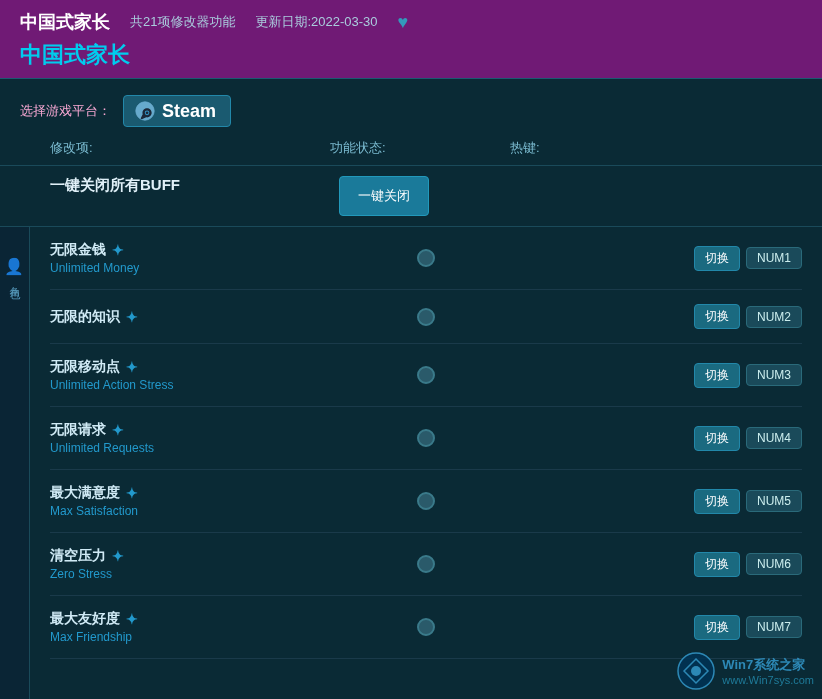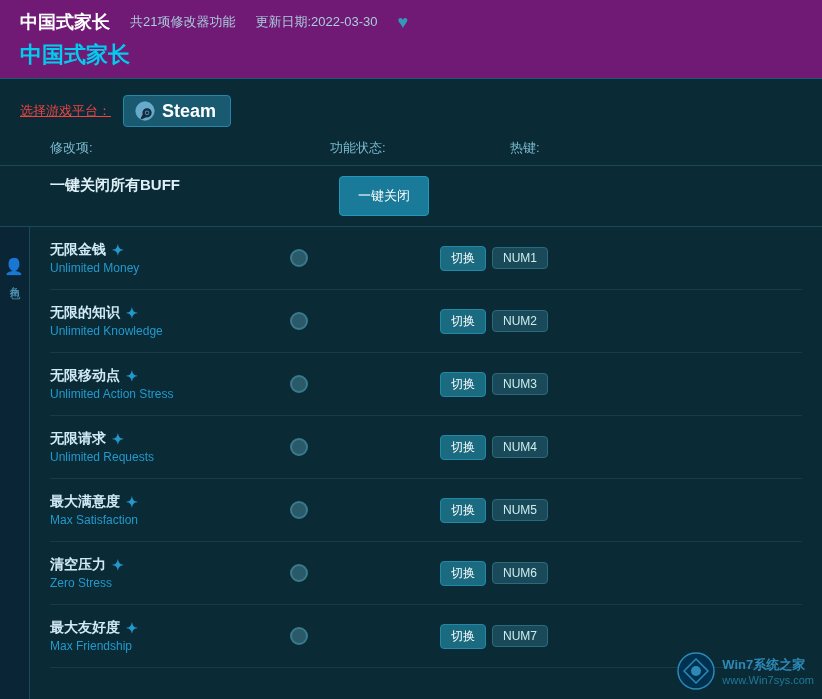--- a/index.html
+++ b/index.html
@@ -50,23 +50,22 @@
     }
 
     
     .platform-row {
       display: flex;
       align-items: center;
       gap: 12px;
       margin: 16px 20px 0 20px;
     }
     .platform-label {
-      color: #ef4444;
-      font-size: 13px;
-      text-decoration: underline;
+      color: #f9a8d4;
+      font-size: 13px;
     }
     .steam-btn {
       display: flex;
       align-items: center;
       gap: 6px;
       background: #1a5a70;
       border: 1px solid #2288aa;
       border-radius: 4px;
       padding: 4px 14px 4px 10px;
       cursor: pointer;
@@ -160,20 +159,21 @@
     }
     .mod-list::-webkit-scrollbar { width: 6px; }
     .mod-list::-webkit-scrollbar-track { background: #0a2535; }
     .mod-list::-webkit-scrollbar-thumb { background: #1a5a70; border-radius: 3px; }
 
     .mod-row {
       display: flex;
       align-items: center;
       padding: 14px 0;
       border-bottom: 1px solid #1a3a4a;
+      justify-content: space-between;
     }
     .mod-name-col {
       width: 230px;
       flex-shrink: 0;
     }
     .mod-name-zh {
       font-size: 14px;
       color: #d0eaf5;
       font-weight: bold;
       display: flex;
@@ -318,21 +318,20 @@
         <button class="hotkey-switch">切换</button>
         <div class="hotkey-key">NUM1</div>
       </div>
     </div>
       <div class="mod-row">
       <div class="mod-name-col">
         <div class="mod-name-zh">
           <span>无限的知识</span>
           <span class="star-icon">✦</span>
         </div>
-        <div class="mod-name-en">Unlimited Knowledge</div>
       </div>
       <div class="toggle-circle-col">
         <div class="toggle-circle"></div>
       </div>
       <div class="hotkey-col">
         <button class="hotkey-switch">切换</button>
         <div class="hotkey-key">NUM2</div>
       </div>
     </div>
       <div class="mod-row">

